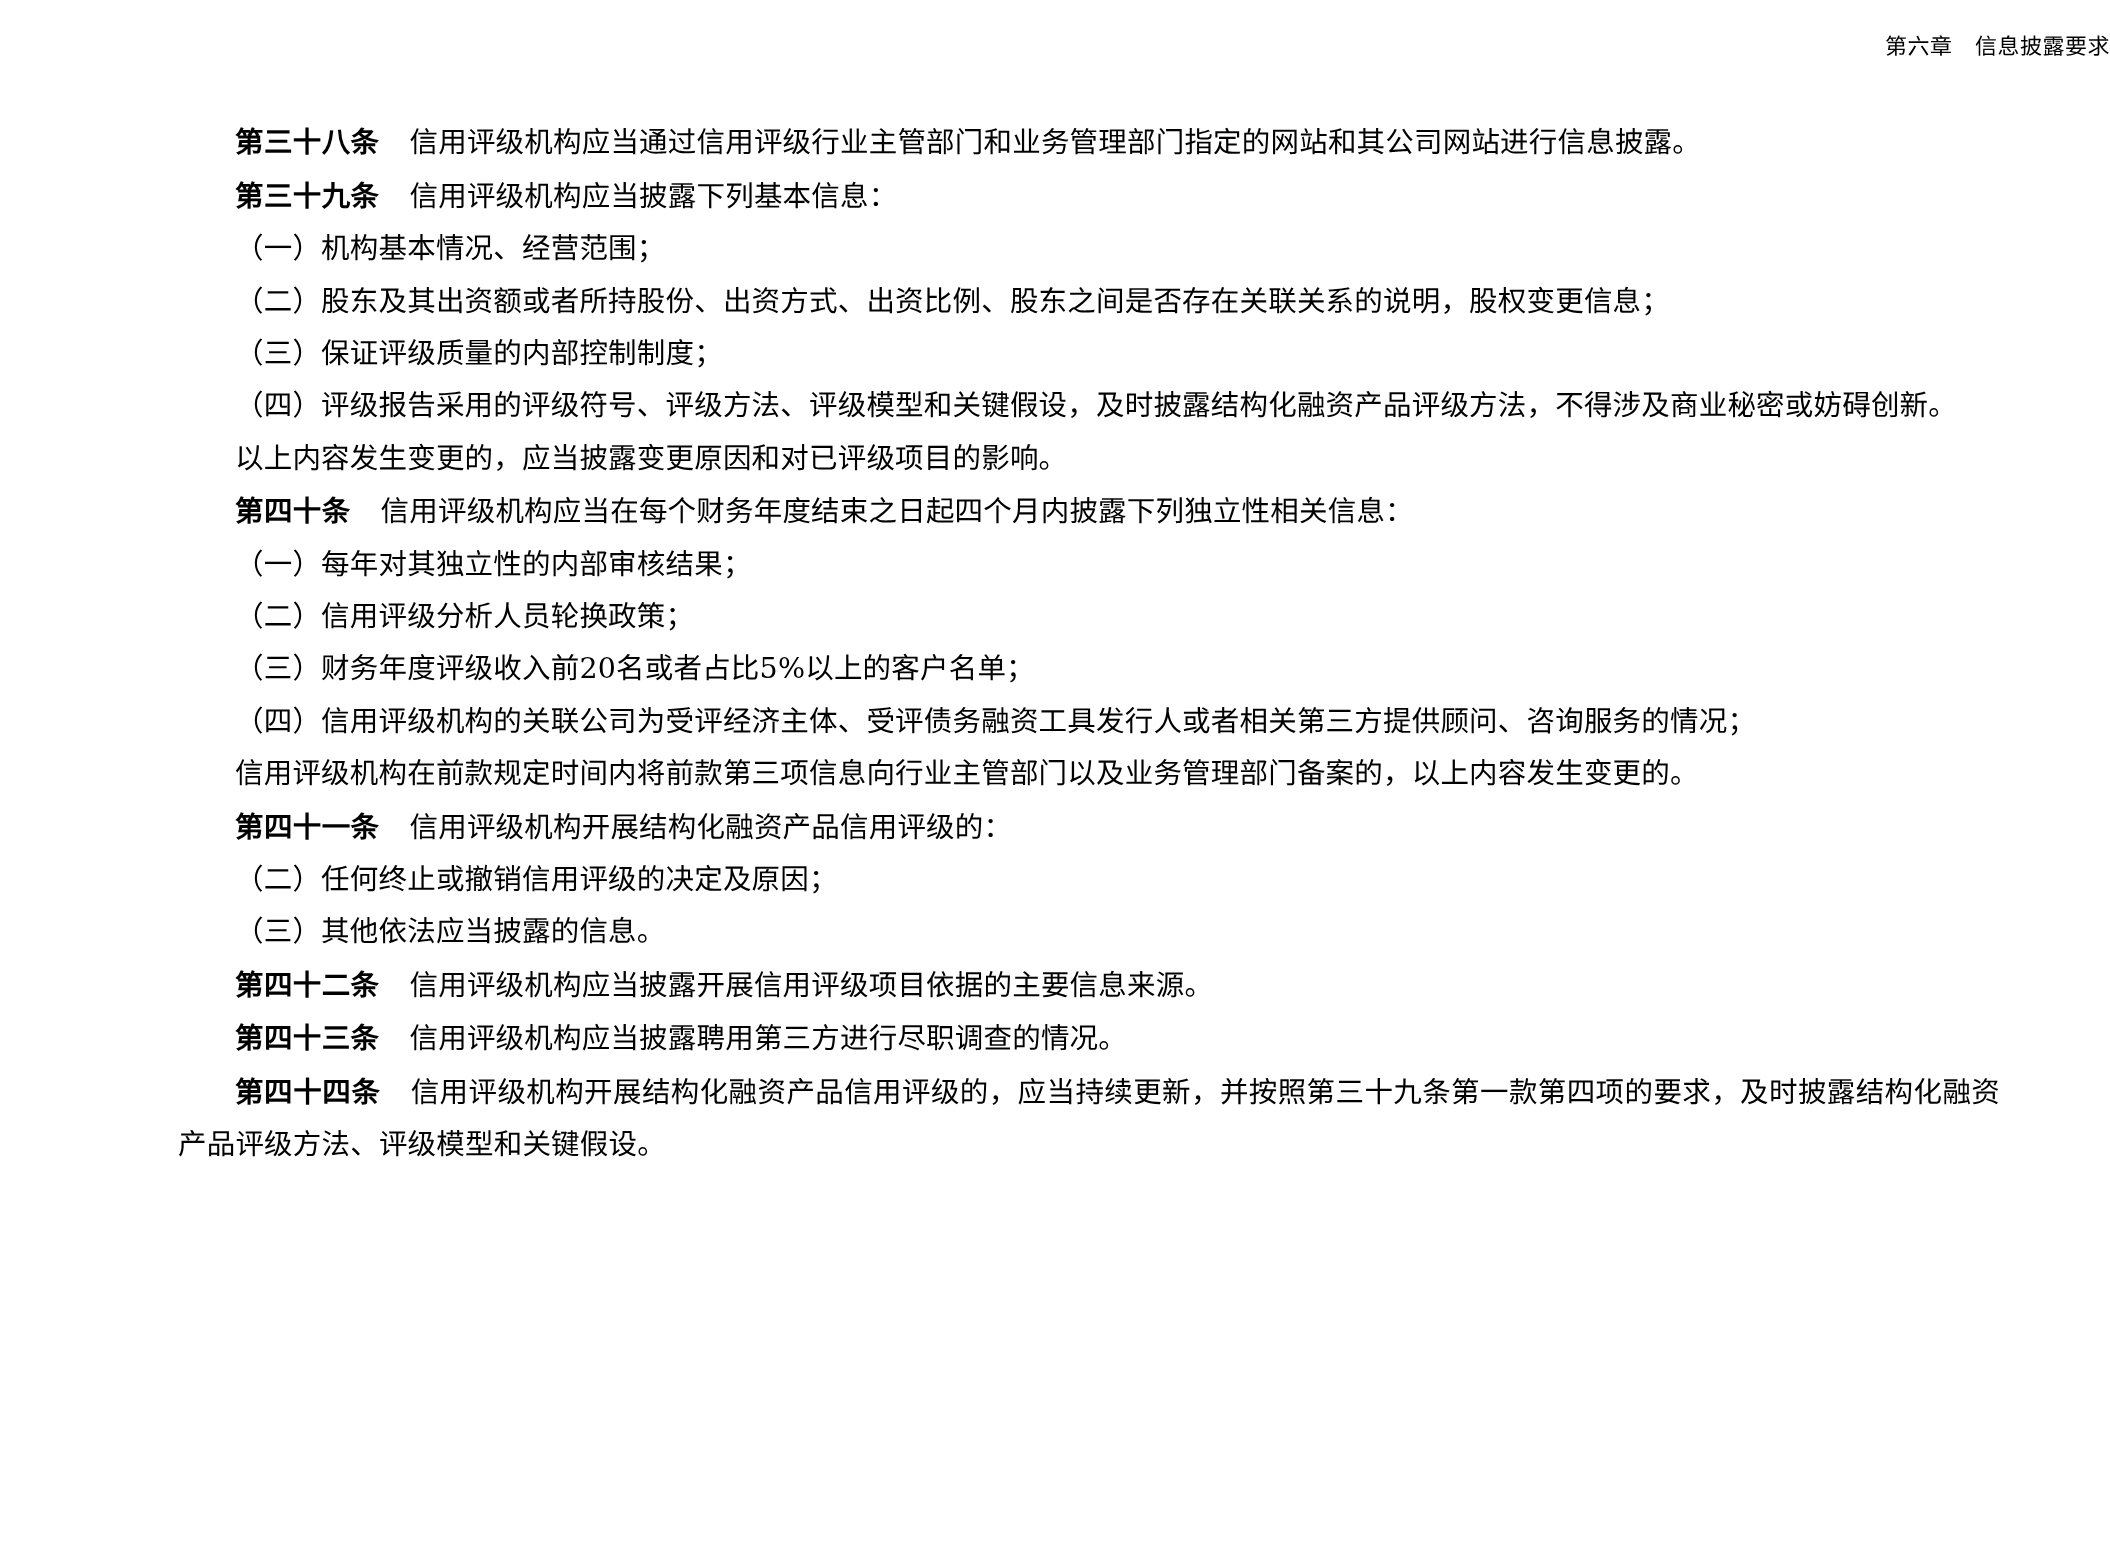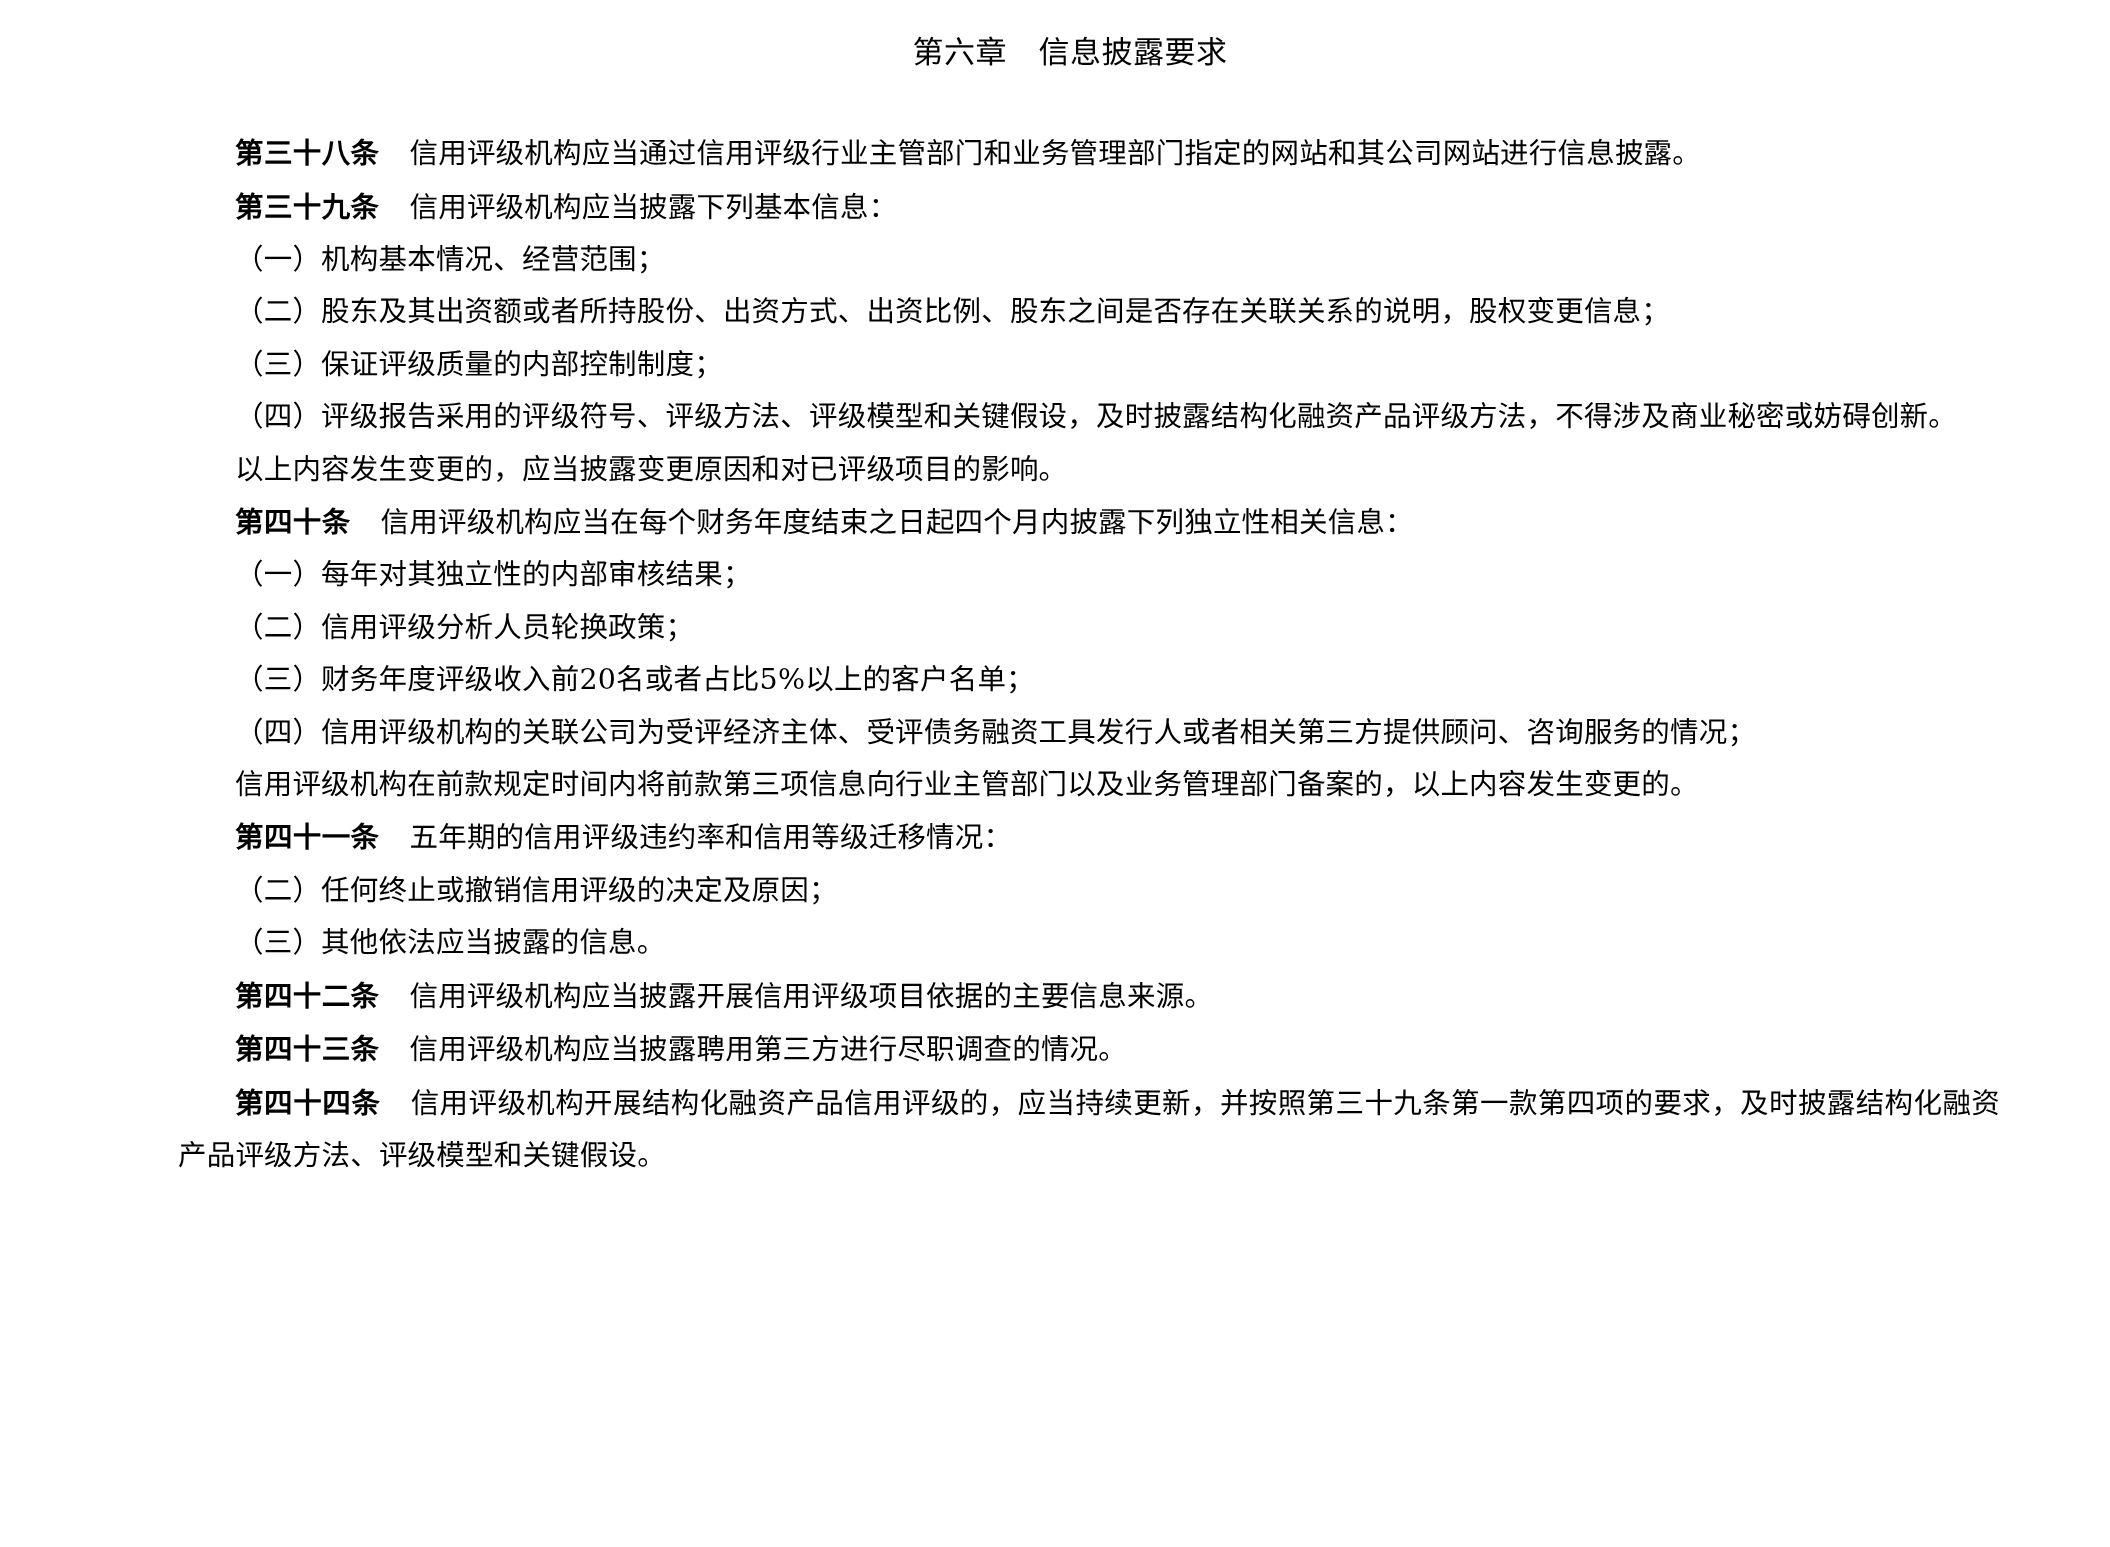--- a/index.html
+++ b/index.html
@@ -16,22 +16,22 @@
     overflow: hidden;
   }
   .page {
     position: relative;
     width: 2110px;
     height: 1547px;
     box-sizing: border-box;
     padding: 0;
   }
   .chapter-title {
-    text-align: center;
-    font-size: 31px;
+    text-align: right;
+    font-size: 22px;
     line-height: 1.2;
     letter-spacing: 0.5px;
     margin: 34px 0 0 0;
     padding-left: 30px;
     font-weight: 400;
     font-family: "DejaVu Serif", "Liberation Serif", serif;
   }
   .body-block {
     margin: 0;
     padding: 56px 110px 0 178px;
@@ -71,21 +71,21 @@
       <p class="para indent"><span>（二）股东及其出资额或者所持股份、出资方式、出资比例、股东之间是否存在关联关系的说明，股权变更信息；</span></p>
       <p class="para indent"><span>（三）保证评级质量的内部控制制度；</span></p>
       <p class="para indent"><span>（四）评级报告采用的评级符号、评级方法、评级模型和关键假设，及时披露结构化融资产品评级方法，不得涉及商业秘密或妨碍创新。</span></p>
       <p class="para indent"><span>以上内容发生变更的，应当披露变更原因和对已评级项目的影响。</span></p>
       <p class="para indent"><span class="art-label">第四十条</span><span class="gap-after-label-wide"></span><span>信用评级机构应当在每个财务年度结束之日起四个月内披露下列独立性相关信息：</span></p>
       <p class="para indent"><span>（一）每年对其独立性的内部审核结果；</span></p>
       <p class="para indent"><span>（二）信用评级分析人员轮换政策；</span></p>
       <p class="para indent"><span>（三）财务年度评级收入前20名或者占比5%以上的客户名单；</span></p>
       <p class="para indent"><span>（四）信用评级机构的关联公司为受评经济主体、受评债务融资工具发行人或者相关第三方提供顾问、咨询服务的情况；</span></p>
       <p class="para indent"><span>信用评级机构在前款规定时间内将前款第三项信息向行业主管部门以及业务管理部门备案的，以上内容发生变更的。</span></p>
-      <p class="para indent"><span class="art-label">第四十一条</span><span class="gap-after-label-wide"></span><span>五年期的信用评级违约率和信用等级迁移情况：</span></p>
+      <p class="para indent"><span class="art-label">第四十一条</span><span class="gap-after-label-wide"></span><span>信用评级机构开展结构化融资产品信用评级的：</span></p>
       <p class="para indent"><span>（二）任何终止或撤销信用评级的决定及原因；</span></p>
       <p class="para indent"><span>（三）其他依法应当披露的信息。</span></p>
       <p class="para indent"><span class="art-label">第四十二条</span><span class="gap-after-label-wide"></span><span>信用评级机构应当披露开展信用评级项目依据的主要信息来源。</span></p>
       <p class="para indent"><span class="art-label">第四十三条</span><span class="gap-after-label-wide"></span><span>信用评级机构应当披露聘用第三方进行尽职调查的情况。</span></p>
       <p class="para indent"><span class="art-label">第四十四条</span><span class="gap-after-label-wide"></span><span>信用评级机构开展结构化融资产品信用评级的，应当持续更新，并按照第三十九条第一款第四项的要求，及时披露结构化融资产品评级方法、评级模型和关键假设。</span></p>
     </div>
 
 </div>
 
 </body></html>

